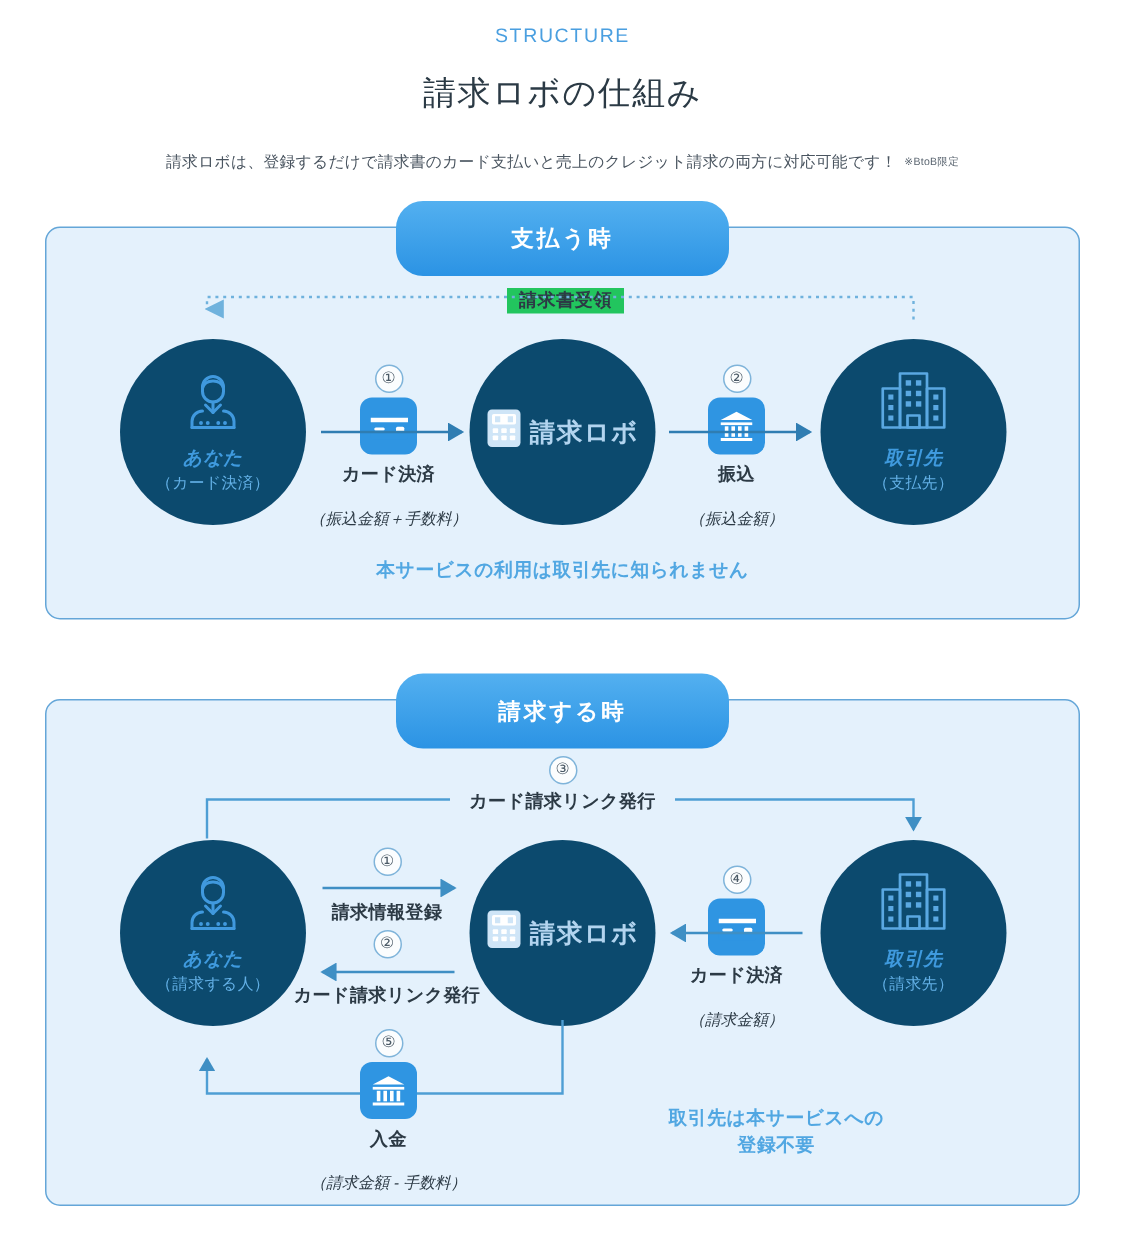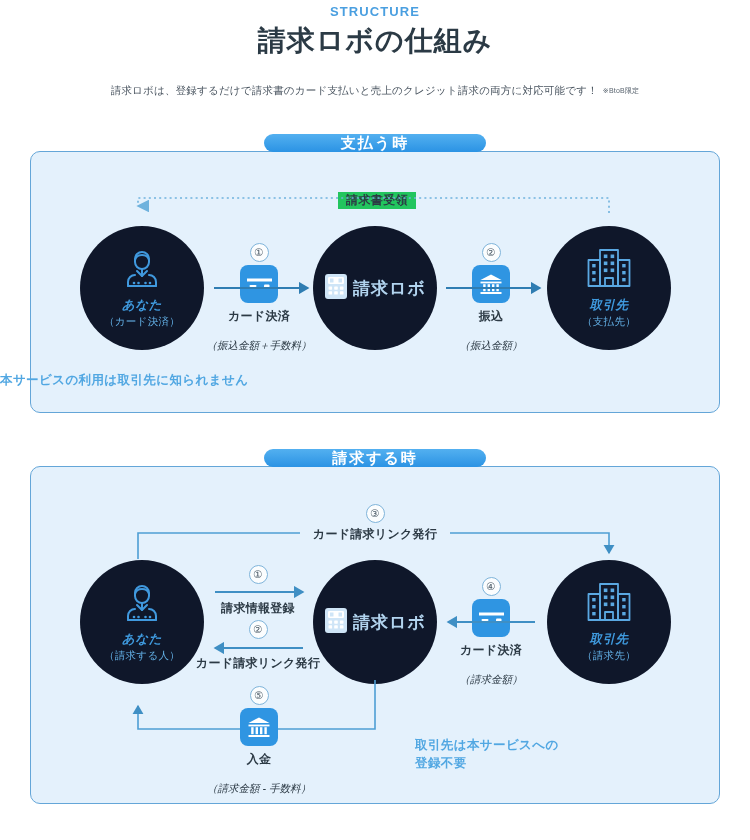--- a/index.html
+++ b/index.html
@@ -10,31 +10,31 @@
     font-family: "Liberation Sans", "DejaVu Sans", sans-serif;
     overflow: hidden;
     position: relative;
   }
 
   
   .eyebrow {
     text-align: center;
     color: #4a9fe0;
     font-size: 13px;
-    font-weight: bold;
+    font-weight: normal;
     letter-spacing: 1.1px;
-    padding-top: 4px;
+    padding-top: 16px;
   }
   .page-title {
     text-align: center;
     color: #2b3a45;
-    font-size: 28px;
-    font-weight: bold;
+    font-size: 22px;
+    font-weight: normal;
     letter-spacing: 1px;
-    margin-top: 3px;
+    margin-top: 16px;
   }
   .subtitle {
     text-align: center;
     color: #4a5560;
     font-size: 10.5px;
     margin-top: 24px;
     letter-spacing: .2px;
   }
   .subtitle .tiny {
     font-size: 7px;
@@ -53,42 +53,42 @@
     border-radius: 10px;
   }
   #panel-pay  { top: 151px; height: 262px; }
   #panel-bill { top: 466px; height: 338px; }
 
   .panel-tab {
     position: absolute;
     left: 50%;
     transform: translateX(-50%);
     width: 222px;
-    height: 18px;
+    height: 50px;
     border-radius: 18px;
     background: linear-gradient(180deg,#53b0f0 0%,#2b93e4 100%);
     color: #ffffff;
     font-size: 15px;
     font-weight: bold;
     letter-spacing: 2px;
     display: flex;
     align-items: center;
     justify-content: center;
     z-index: 5;
   }
   #tab-pay  { top: 134px; }
   #tab-bill { top: 449px; }
 
   
   .node {
     position: absolute;
     width: 124px;
     height: 124px;
     border-radius: 50%;
-    background: #0f172a;
+    background: #0c4a6e;
     display: flex;
     flex-direction: column;
     align-items: center;
     justify-content: center;
   }
   .node-label {
     color: #3f9ade;
     font-size: 12.5px;
     font-weight: bold;
     margin-top: 3px;
@@ -175,21 +175,21 @@
     white-space: nowrap;
     letter-spacing: .3px;
   }
 
   
   .note {
     position: absolute;
     color: #51a7e2;
     font-size: 12.5px;
     font-weight: bold;
-    text-align: left;
+    text-align: center;
     letter-spacing: .4px;
     line-height: 1.45;
   }
 
   .dotted-label {
     position: absolute;
     color: #2c3a45;
     font-size: 12px;
     font-weight: bold;
     letter-spacing: .4px;

